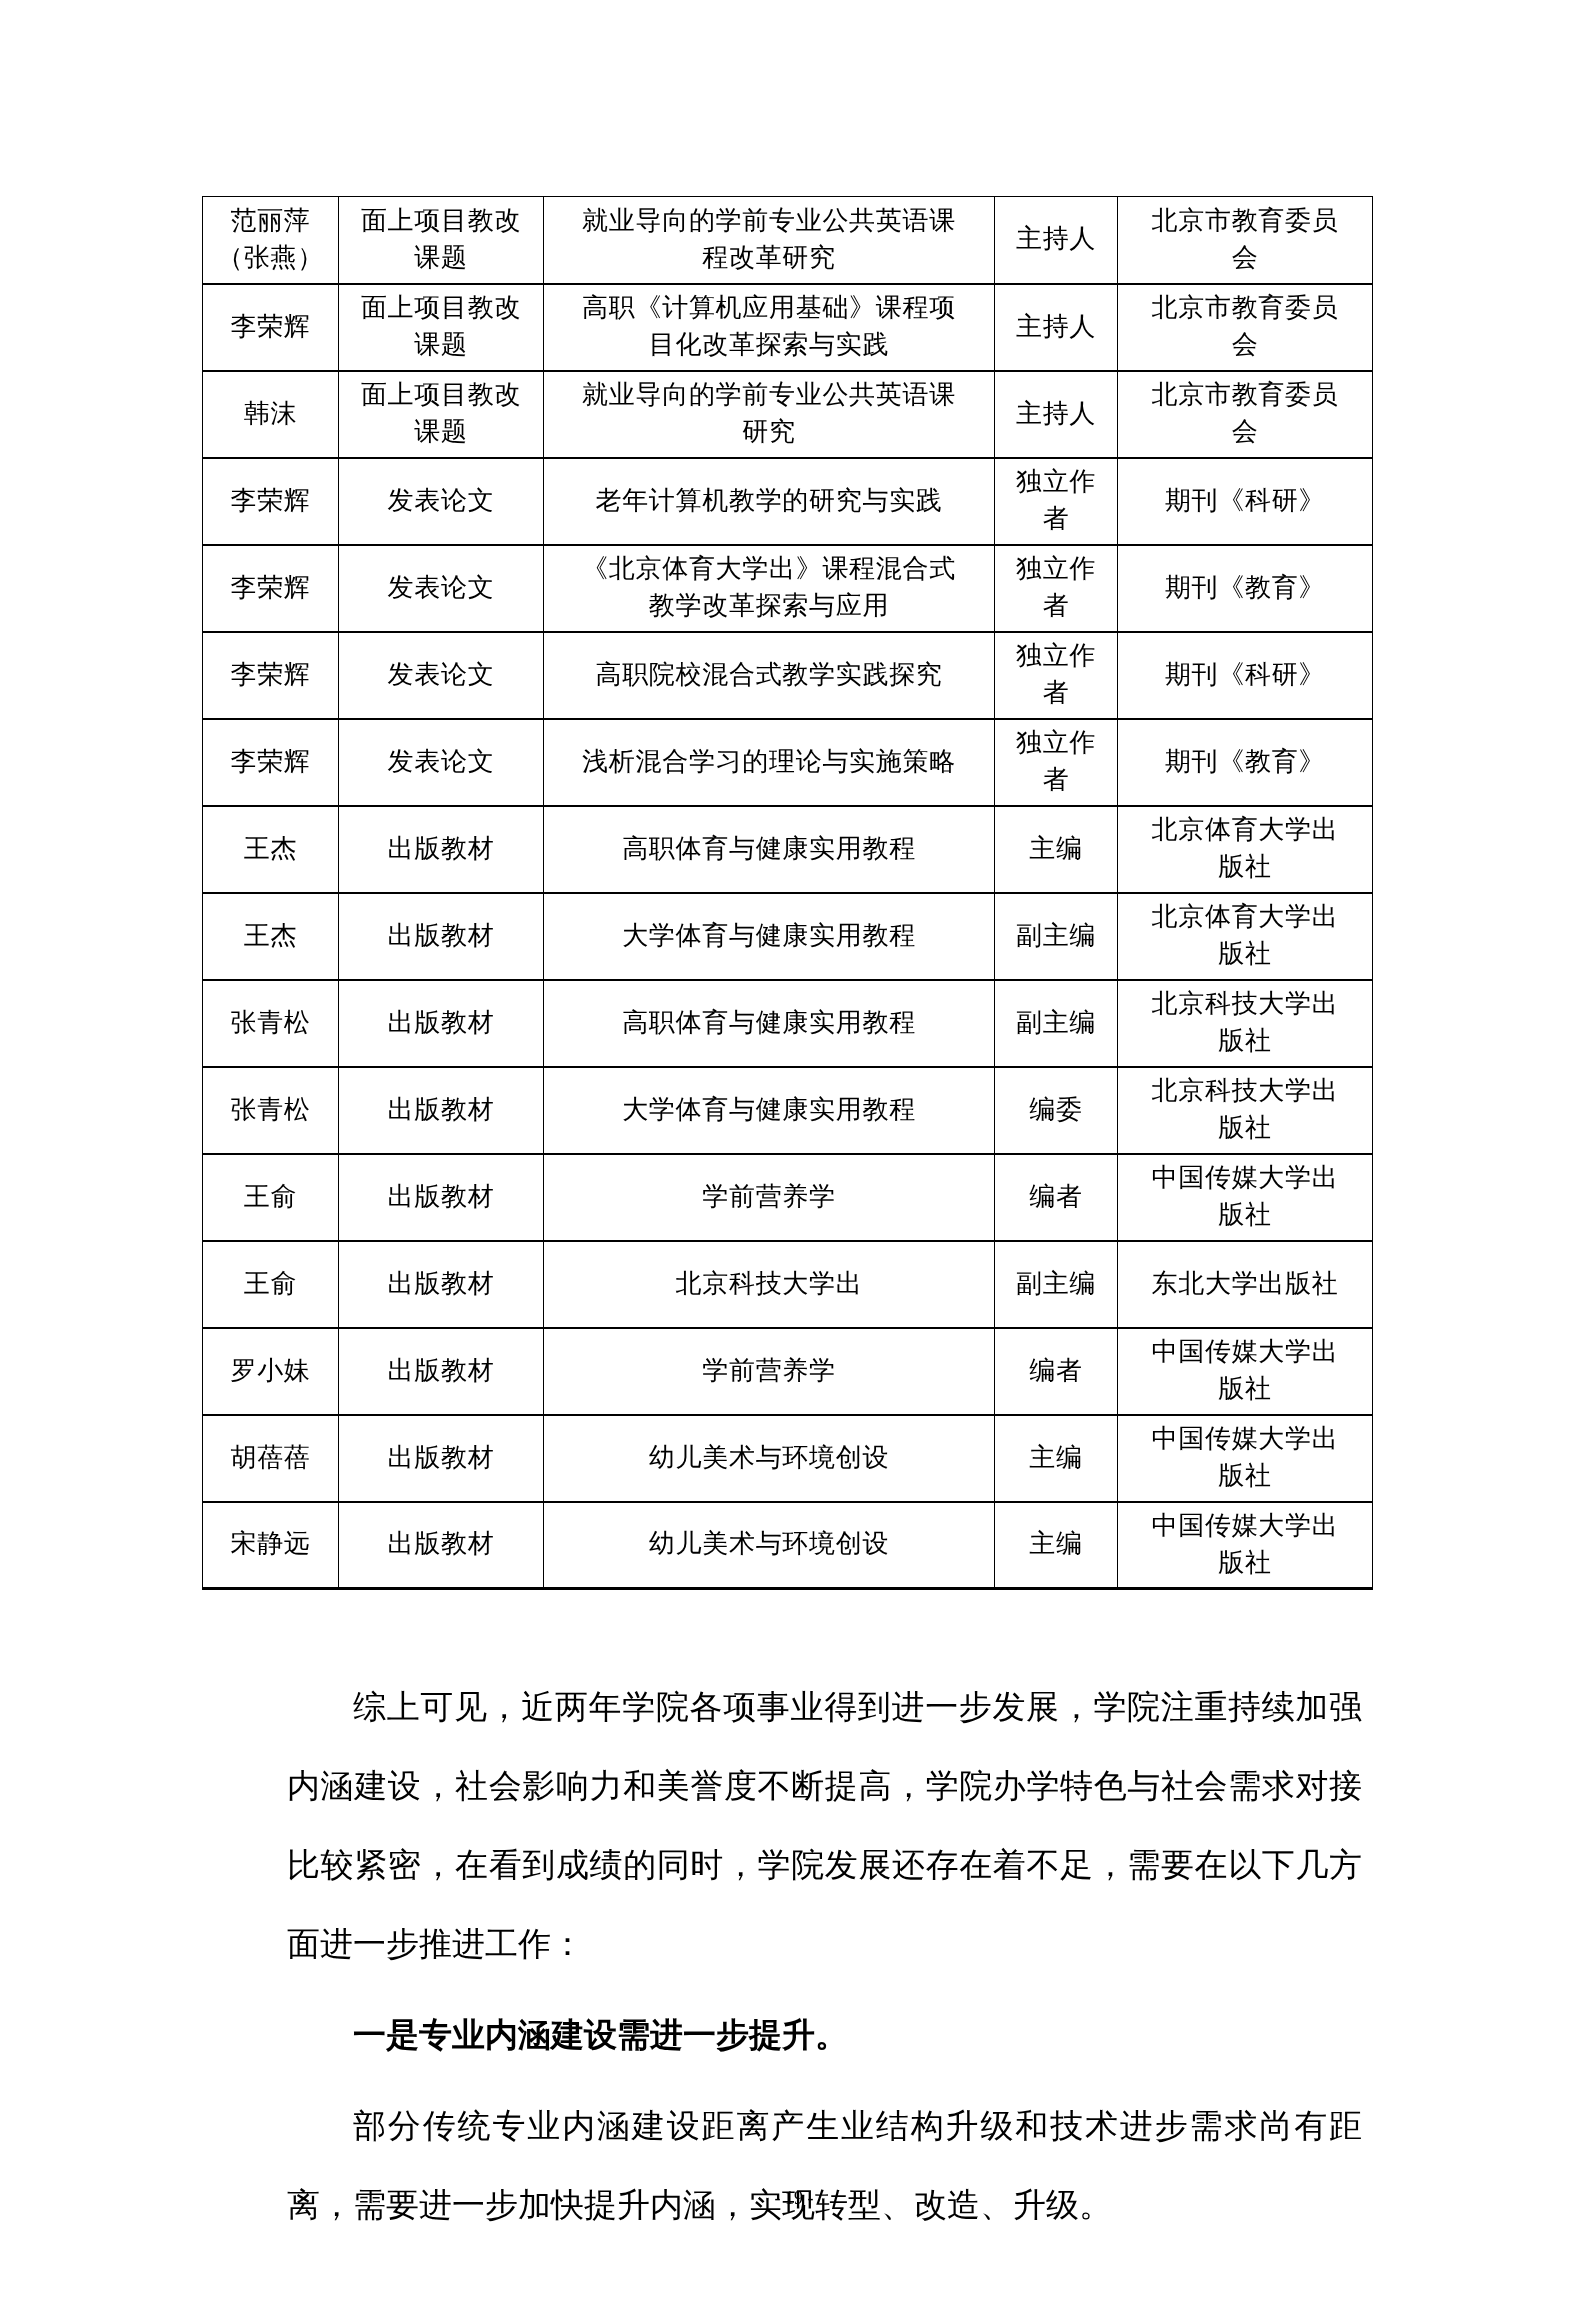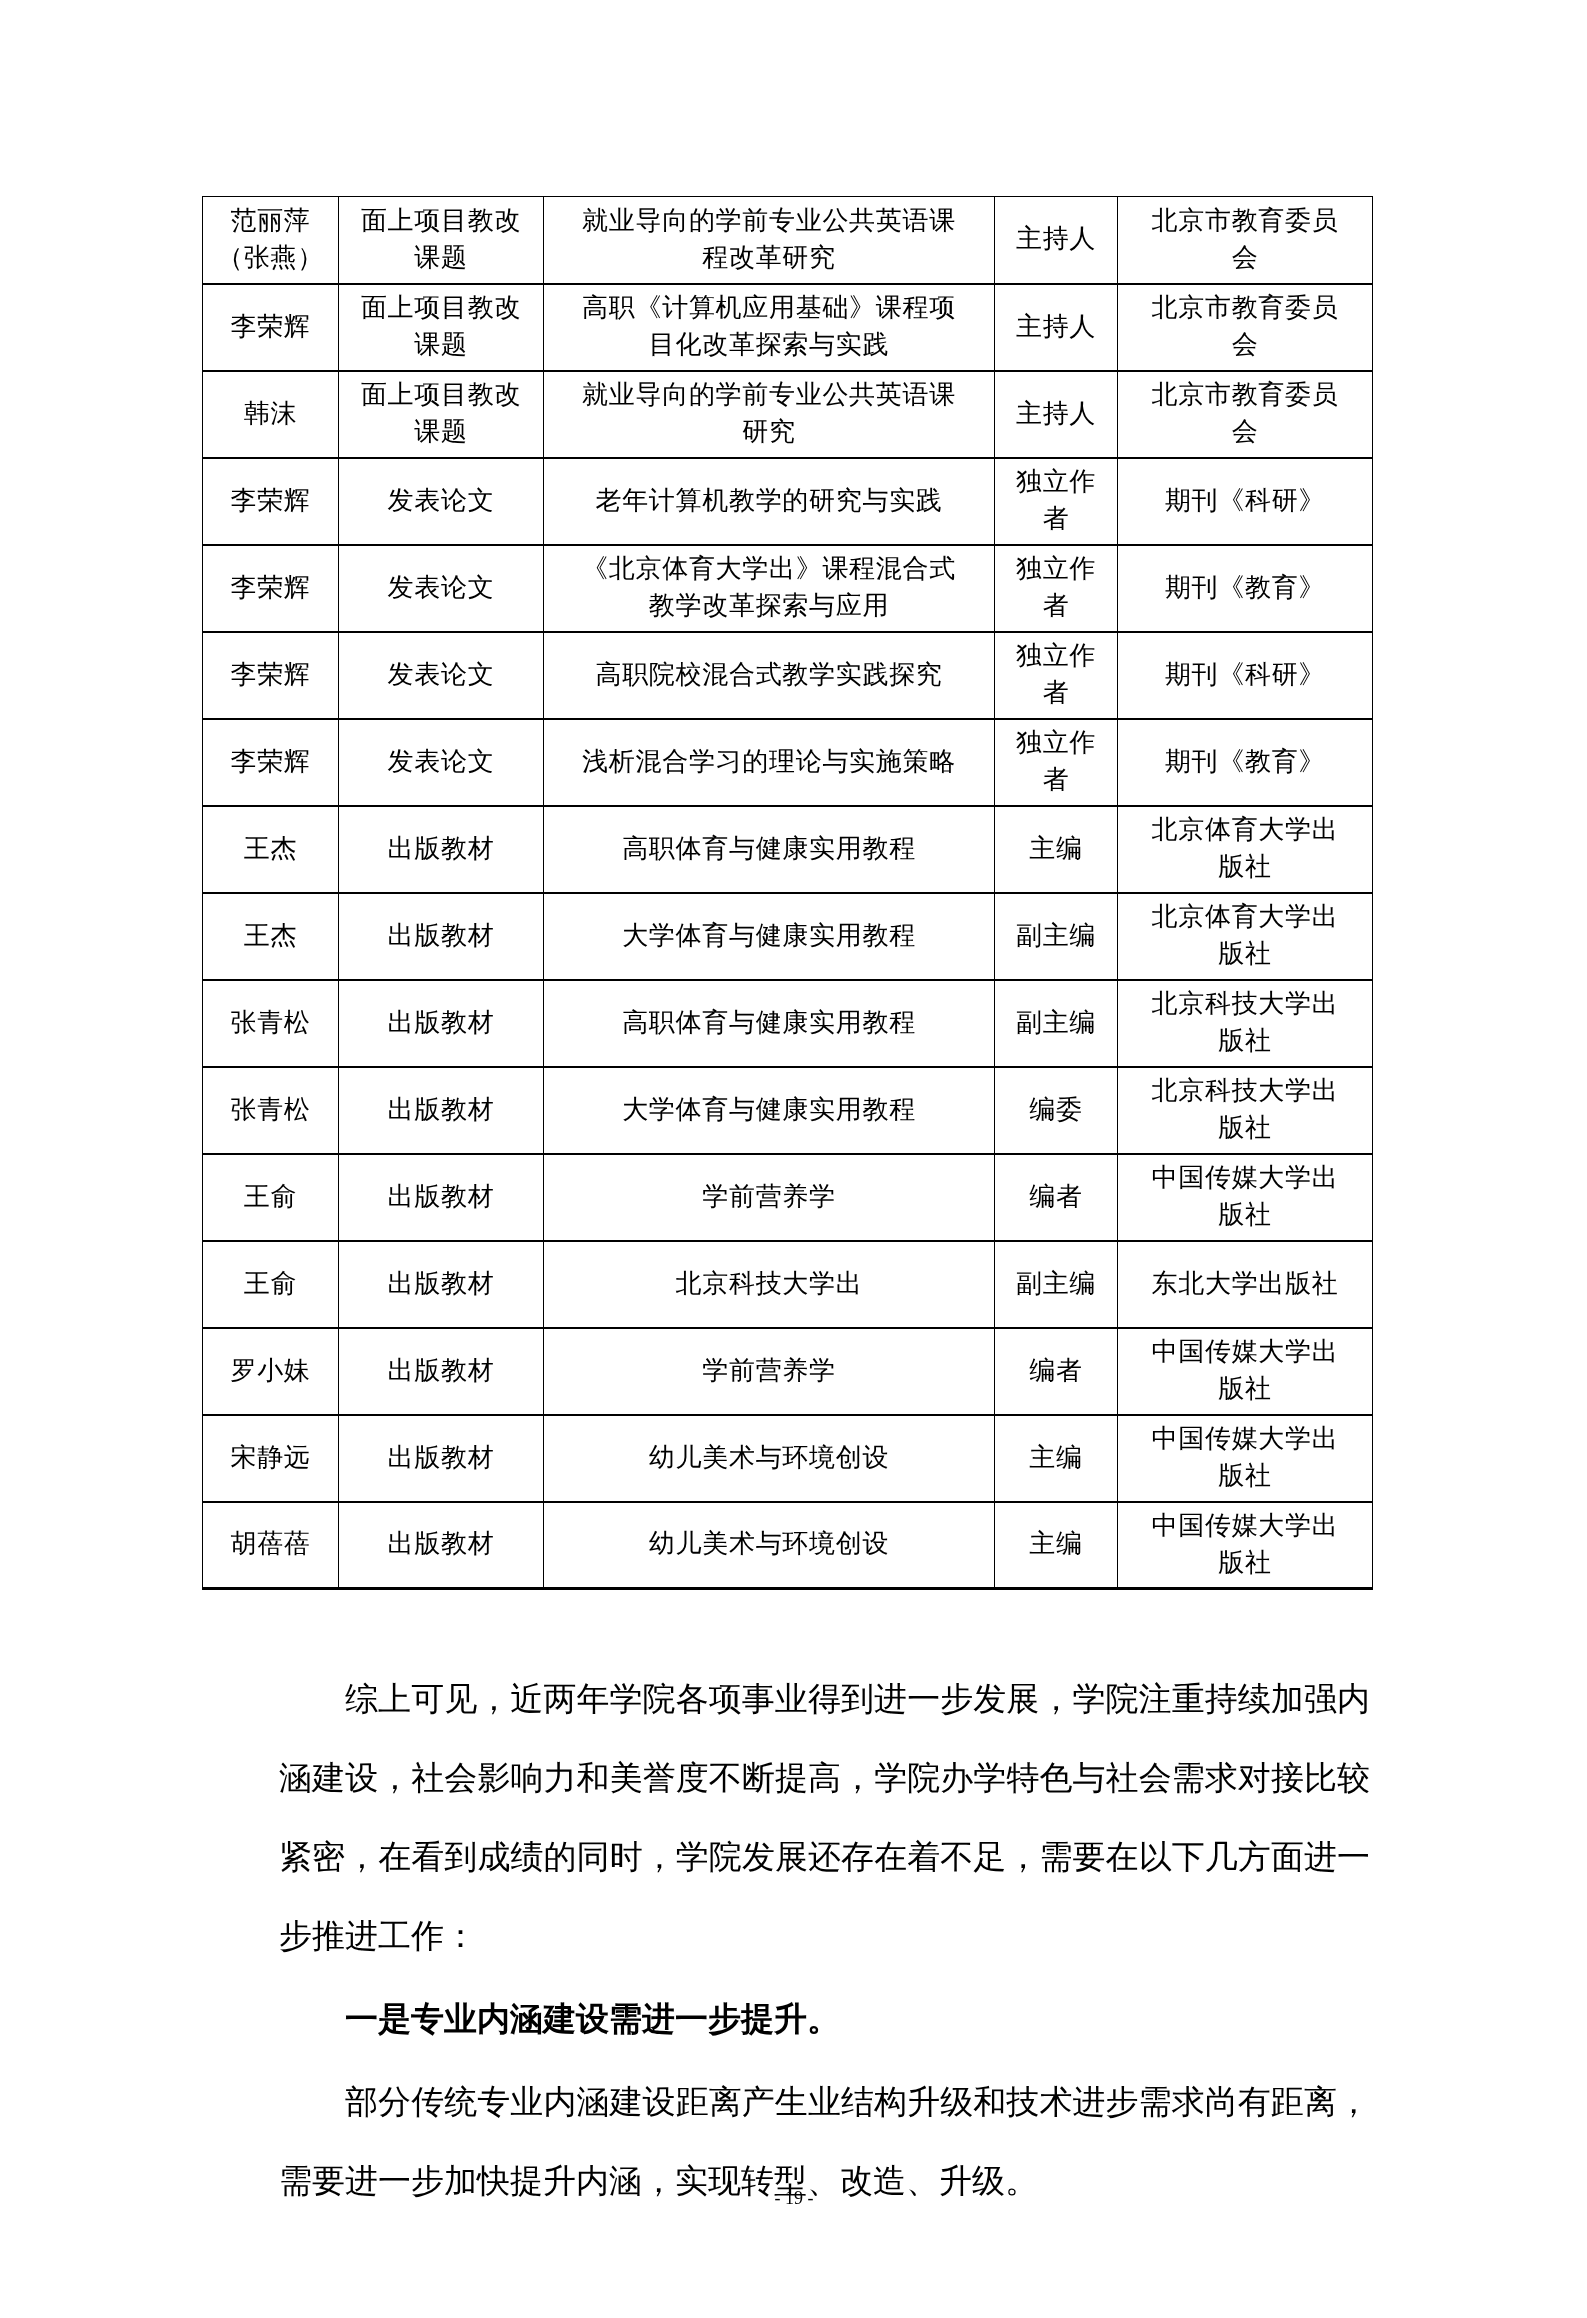--- a/index.html
+++ b/index.html
@@ -23,21 +23,21 @@
     text-align:center;vertical-align:middle;
     font-size:26px;line-height:1.42;letter-spacing:0.7px;
     white-space:pre-line;padding:4.1px 6.9px;overflow:hidden;
   }
   .doc-table tr:first-child td{border-top-width:1.4px;}
   .doc-table tr:last-child td{border-bottom-width:3.4px;}
   .body-text{
     position:absolute;left:275px;top:1656px;width:1099px;
     font-size:33px;line-height:79px;text-align:justify;letter-spacing:0;
   }
-  .body-text p{margin:4px;text-indent:66px;}
+  .body-text p{margin:12px;text-indent:66px;}
   .body-text p.bold-line{font-weight:bold;}
   .page-number{
     position:absolute;left:0;top:2176px;width:100%;
     text-align:center;font-size:18px;line-height:44px;
   }
 </style>
 </head>
 <body>
 
 <div class="page">
@@ -164,29 +164,29 @@
       </tr>
       <tr>
         <td>罗小妹</td>
         <td>出版教材</td>
         <td>学前营养学</td>
         <td>编者</td>
         <td>中国传媒大学出
 版社</td>
       </tr>
       <tr>
-        <td>宋静远</td>
+        <td>胡蓓蓓</td>
         <td>出版教材</td>
         <td>幼儿美术与环境创设</td>
         <td>主编</td>
         <td>中国传媒大学出
 版社</td>
       </tr>
       <tr>
-        <td>胡蓓蓓</td>
+        <td>宋静远</td>
         <td>出版教材</td>
         <td>幼儿美术与环境创设</td>
         <td>主编</td>
         <td>中国传媒大学出
 版社</td>
       </tr>
     </tbody>
   </table>
 
   <div class="body-text">

